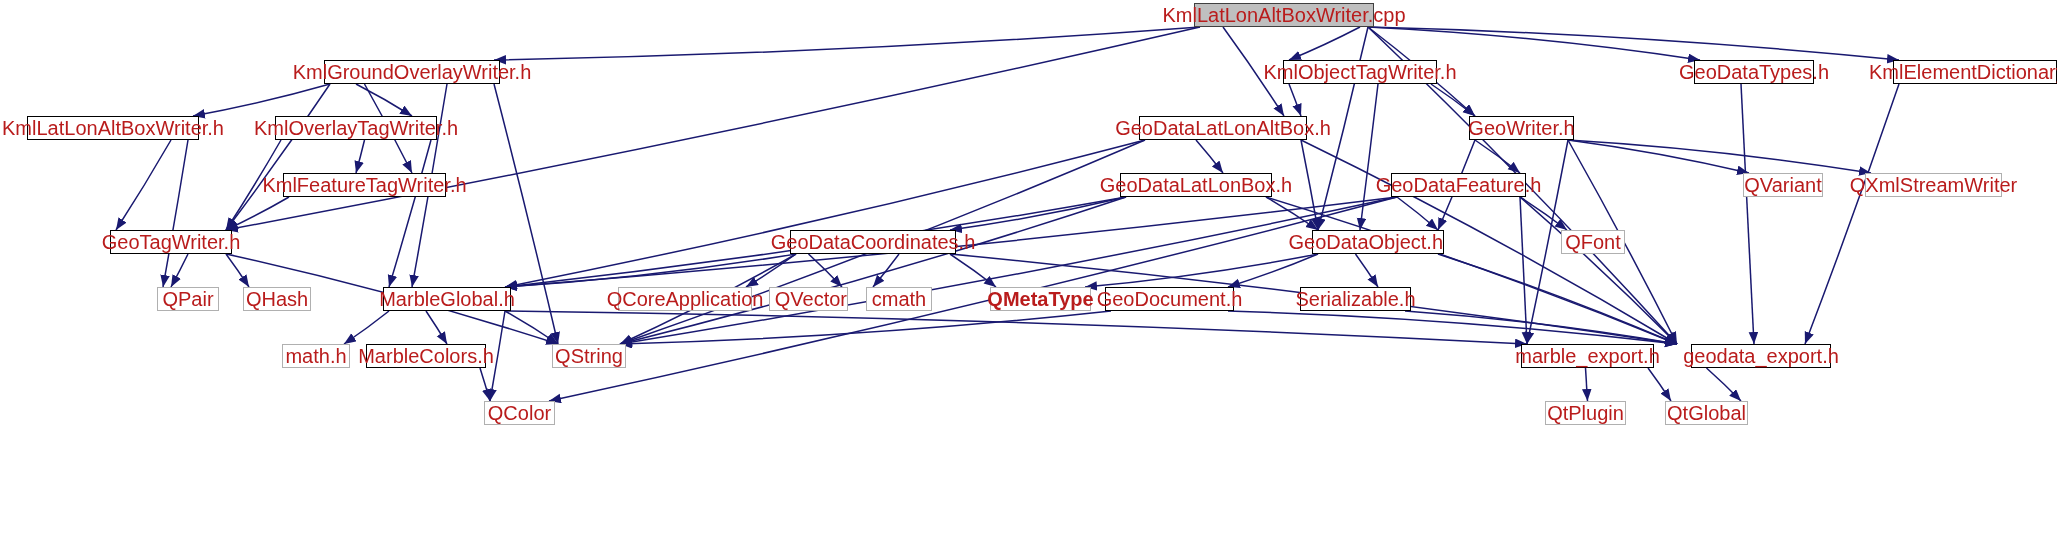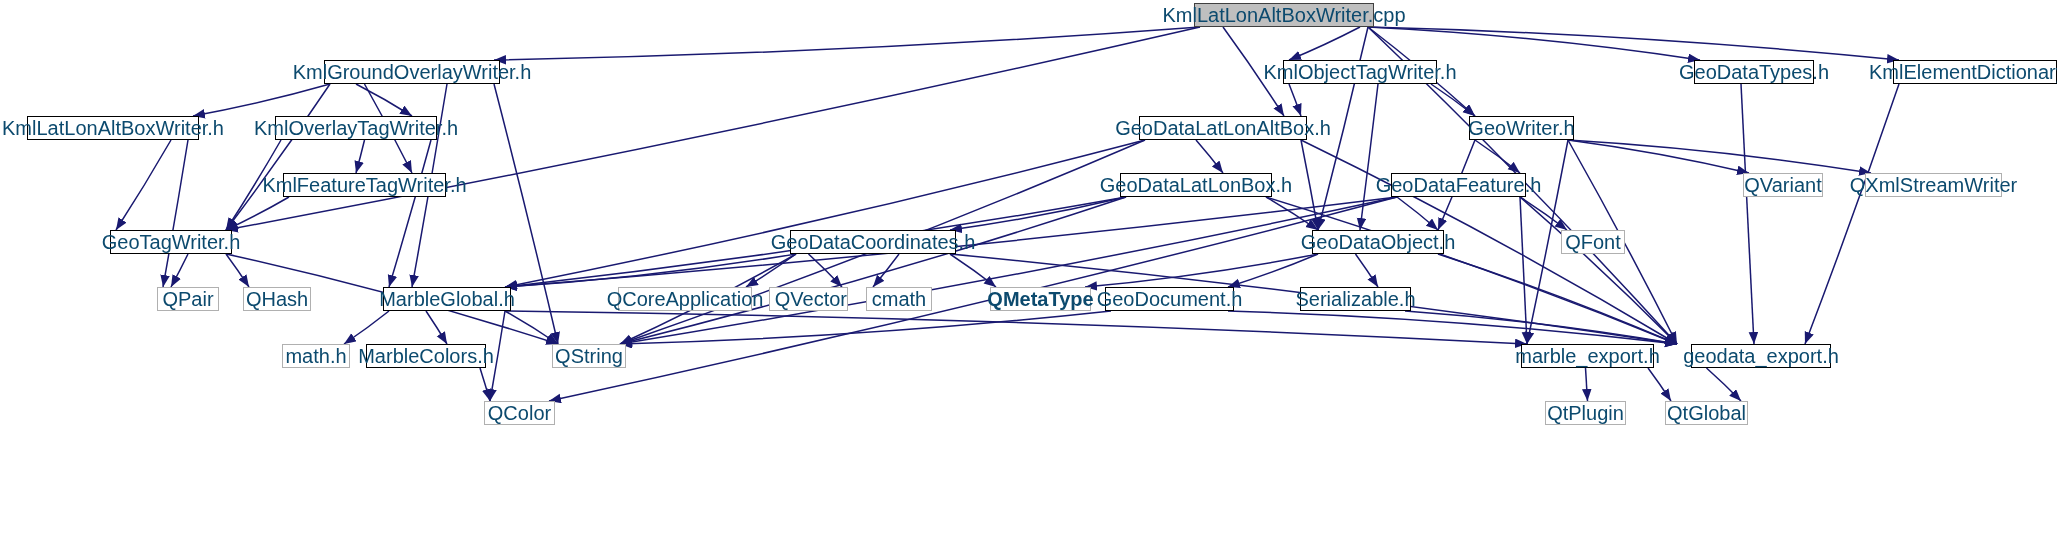--- a/index.html
+++ b/index.html
@@ -1,21 +1,21 @@
 <!DOCTYPE html>
 <html><head>
 <meta charset="utf-8">
 <style>
   html,body{margin:0;padding:0;background:#ffffff;}
   #canvas{position:relative;width:2057px;height:560px;background:#ffffff;
           font-family:"Liberation Sans", sans-serif;overflow:hidden;}
   #edges{position:absolute;left:0;top:0;width:2057px;height:560px;}
   .node{position:absolute;box-sizing:border-box;display:flex;align-items:center;
         justify-content:center;white-space:nowrap;background:#ffffff;}
-  .node .lbl{font-size:20px;color:#0c4a6e;line-height:1;}
+  .node .lbl{font-size:20px;color:#b91c1c;line-height:1;}
   
   .n-root{background:#bfbfbf;border:1.5px solid #404040;}
   
   .n-local{border:1.5px solid #000000;}
   
   .n-ext{border:1.5px solid #b0b0b0;}
 </style>
 </head>
 <body>
 
@@ -146,21 +146,21 @@
       </div>
       <div class="node n-ext" style="left: 1865px; top: 173px; width: 137px; height: 24px; text-align: center;">
         <span class="lbl">QXmlStreamWriter</span>
       </div>
       <div class="node n-local" style="left: 110px; top: 230px; width: 122px; height: 24px;">
         <span class="lbl">GeoTagWriter.h</span>
       </div>
       <div class="node n-local" style="left: 790px; top: 230px; width: 166px; height: 24px;">
         <span class="lbl">GeoDataCoordinates.h</span>
       </div>
-      <div class="node n-local" style="left: 1312px; top: 230px; width: 132px; height: 24px;">
+      <div class="node n-local" style="left: 1312px; top: 230px; width: 132px; height: 24px; justify-content: flex-end;">
         <span class="lbl">GeoDataObject.h</span>
       </div>
       <div class="node n-ext" style="left: 1561px; top: 230px; width: 64px; height: 24px;">
         <span class="lbl">QFont</span>
       </div>
       <div class="node n-ext" style="left: 157px; top: 287px; width: 62px; height: 24px;">
         <span class="lbl">QPair</span>
       </div>
       <div class="node n-ext" style="left: 243px; top: 287px; width: 68px; height: 24px;">
         <span class="lbl">QHash</span>

